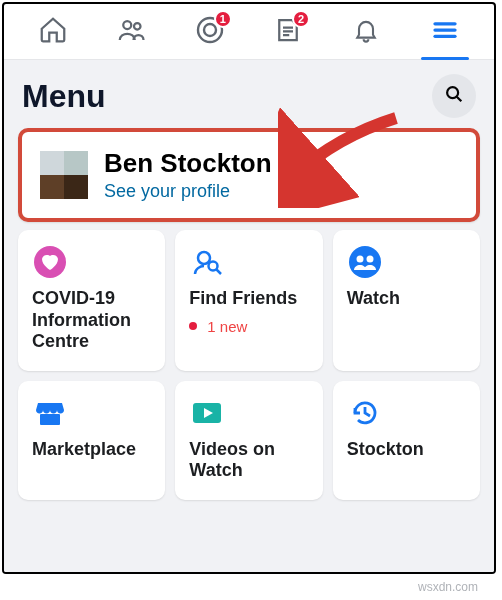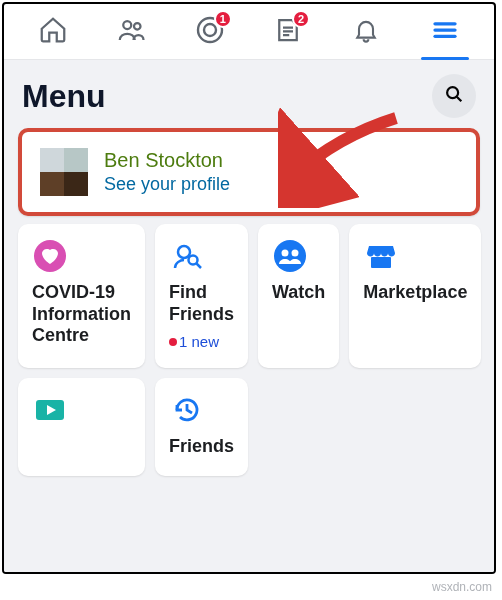--- a/index.html
+++ b/index.html
@@ -91,45 +91,45 @@
   .avatar {
     width: 48px; height: 48px;
     display: grid;
     grid-template-columns: 1fr 1fr;
     grid-template-rows: 1fr 1fr;
   }
   .avatar > div:nth-child(1){background:#cfd7db;}
   .avatar > div:nth-child(2){background:#b7c7c6;}
   .avatar > div:nth-child(3){background:#5e3f27;}
   .avatar > div:nth-child(4){background:#3b2717;}
-  .profile-name { font-size: 20px; font-weight: 400; color: #4d7c0f; }
+  .profile-name { font-size: 26px; font-weight: 700; color: #000000; }
   .profile-sub { font-size: 18px; color: #0369a1; margin-top: 2px; }
   .grid {
     display: grid;
-    grid-template-columns: 1fr 1fr 1fr 1fr;
+    grid-template-columns: 1fr 1fr 1fr;
     gap: 10px;
     padding: 0 14px;
   }
   .tile {
     background: #fff;
     border-radius: 10px;
     padding: 14px 14px 18px;
     box-shadow: 0 1px 2px rgba(0,0,0,0.10);
     min-height: 110px;
     display: flex;
     flex-direction: column;
     gap: 8px;
   }
   .tile-label { font-size: 18px; font-weight: 600; color: #1c1e21; line-height: 1.2; }
-  .tile-sub { font-size: 15px; color: #1d4ed8; display: flex; align-items: center; gap: 2px; }
+  .tile-sub { font-size: 15px; color: #ef4444; display: flex; align-items: center; gap: 10px; }
   .dot { width: 8px; height: 8px; background: #e41e3f; border-radius: 50%; display: inline-block; }
   .tile-icon { width: 36px; height: 36px; }
   .watermark {
     position: absolute;
-    bottom: 6px; right: 10px;
+    bottom: 6px; right: 24px;
     font-size: 12px;
     color: #b0b3b8;
   }
   .arrow {
     position: absolute;
     left: 274px; top: 104px;
     pointer-events: none;
   }
 </style>
 </head>
@@ -269,31 +269,32 @@
         <div class="tile-label">Marketplace</div>
       </div>
 
       <div class="tile" style="min-height:80px;">
         <div class="tile-icon">
           <svg width="36" height="36" viewBox="0 0 36 36">
               <rect x="4" y="8" width="28" height="20" rx="3" fill="#19b3a6"></rect>
               <polygon points="15,13 24,18 15,23" fill="#fff"></polygon>
             </svg>
         </div>
+        <div class="tile-label">Videos on Watch</div>
       </div>
 
       <div class="tile" style="min-height:80px;">
         <div class="tile-icon">
           <svg width="36" height="36" viewBox="0 0 36 36" fill="none" stroke="#1877f2" stroke-width="2.8">
               <path d="M8 18a10 10 0 1 1 3 7"></path>
               <polyline points="8,13 8,18 13,18"></polyline>
               <polyline points="18,12 18,18 23,21"></polyline>
             </svg>
         </div>
-        <div class="tile-label">Friends</div>
+        <div class="tile-label">Stockton</div>
       </div>
 
     </div>
   </div>
 
   <svg class="arrow" width="130" height="100">
     <defs>
         <marker id="ah" markerWidth="10" markerHeight="10" refX="3" refY="5" orient="auto">
           <polygon points="0,0 10,5 0,10" fill="#d5352f"></polygon>
         </marker>

